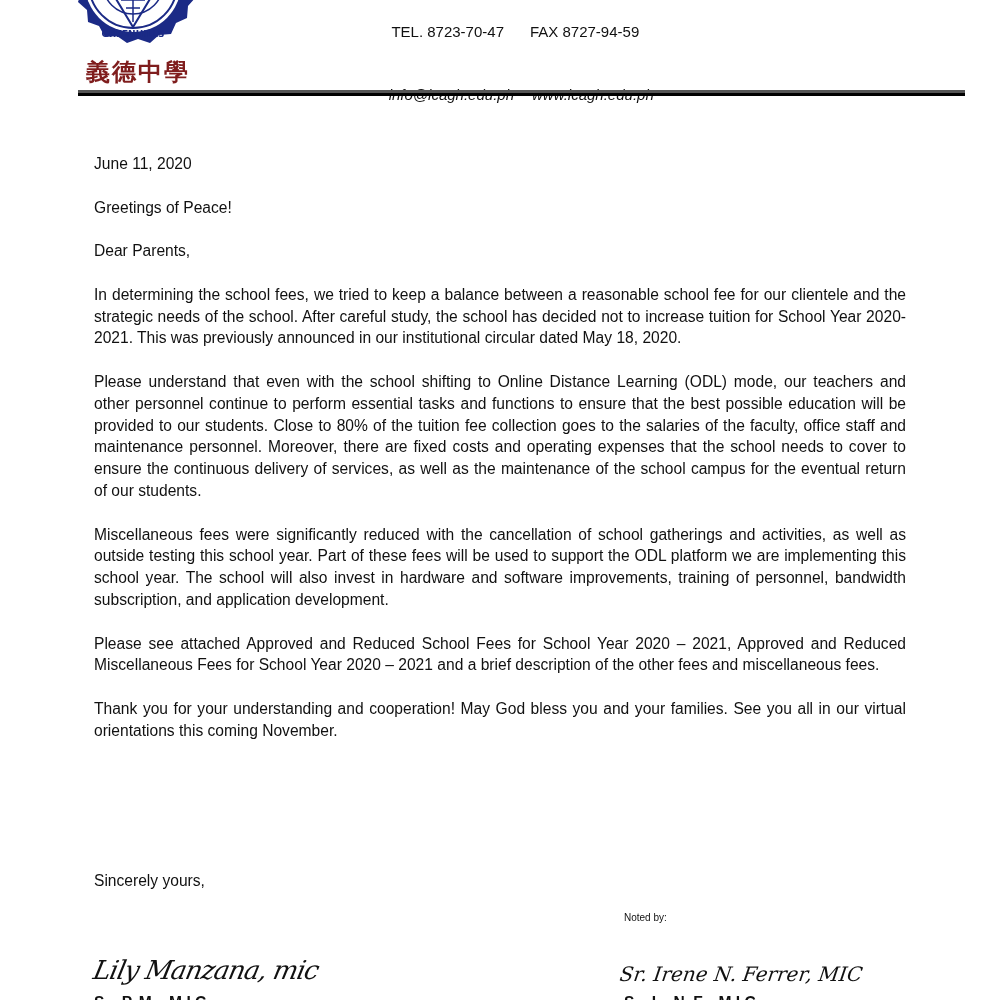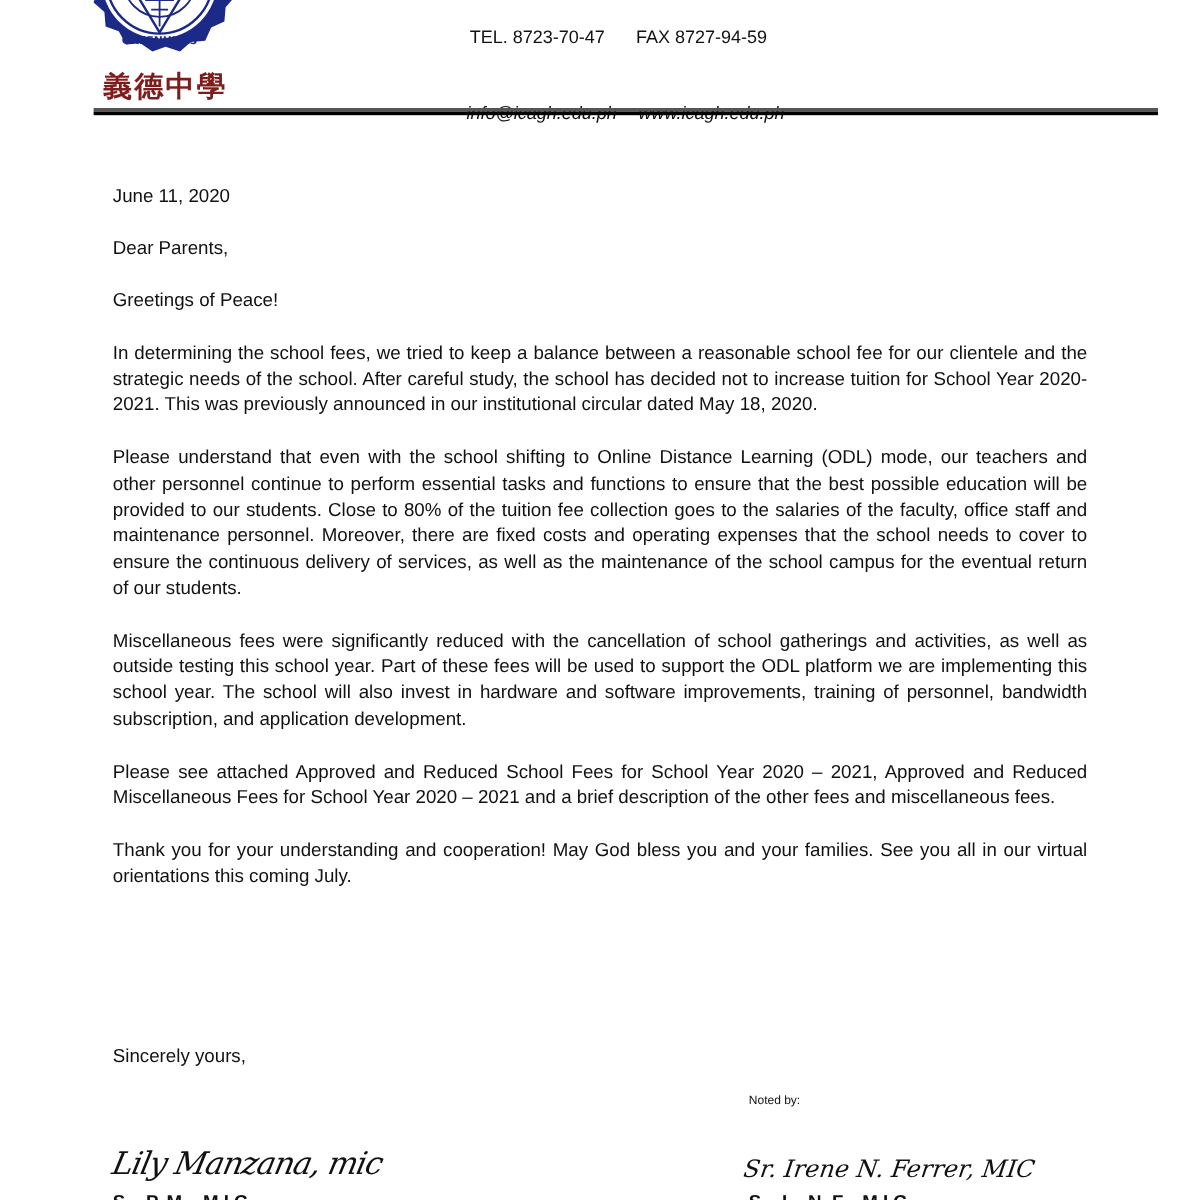--- a/index.html
+++ b/index.html
@@ -79,27 +79,27 @@
   <div class="row mail">
     <span>info@icagh.edu.ph</span><span>www.icagh.edu.ph</span>
   </div>
 </div>
 
 <div class="rule"></div>
 <div class="rule2"></div>
 
 <div class="letter">
   <p class="single">June 11, 2020</p>
+  <p class="single">Greetings of Peace!</p>
   <p class="single">Dear Parents,</p>
-  <p class="single">Greetings of Peace!</p>
   <p>In determining the school fees, we tried to keep a balance between a reasonable school fee for our clientele and the strategic needs of the school. After careful study, the school has decided not to increase tuition for School Year 2020-2021. This was previously announced in our institutional circular dated May 18, 2020.</p>
   <p>Please understand that even with the school shifting to Online Distance Learning (ODL) mode, our teachers and other personnel continue to perform essential tasks and functions to ensure that the best possible education will be provided to our students. Close to 80% of the tuition fee collection goes to the salaries of the faculty, office staff and maintenance personnel. Moreover, there are fixed costs and operating expenses that the school needs to cover to ensure the continuous delivery of services, as well as the maintenance of the school campus for the eventual return of our students.</p>
   <p>Miscellaneous fees were significantly reduced with the cancellation of school gatherings and activities, as well as outside testing this school year. Part of these fees will be used to support the ODL platform we are implementing this school year. The school will also invest in hardware and software improvements, training of personnel, bandwidth subscription, and application development.</p>
   <p>Please see attached Approved and Reduced School Fees for School Year 2020 – 2021, Approved and Reduced Miscellaneous Fees for School Year 2020 – 2021 and a brief description of the other fees and miscellaneous fees.</p>
-  <p>Thank you for your understanding and cooperation! May God bless you and your families. See you all in our virtual orientations this coming July.</p>
+  <p>Thank you for your understanding and cooperation! May God bless you and your families. See you all in our virtual orientations this coming November.</p>
 </div>
 
 <div class="closing-left">Sincerely yours,</div>
 <div class="closing-right">Noted by:</div>
 
 <div class="sig sig-left">Lily Manzana, mic</div>
 <div class="sig sig-right">Sr. Irene N. Ferrer, MIC</div>
 
 <div class="name name-left">S... P. M... M.I.C.</div>
 <div class="name name-right">S... I... N. F... M.I.C.</div>

